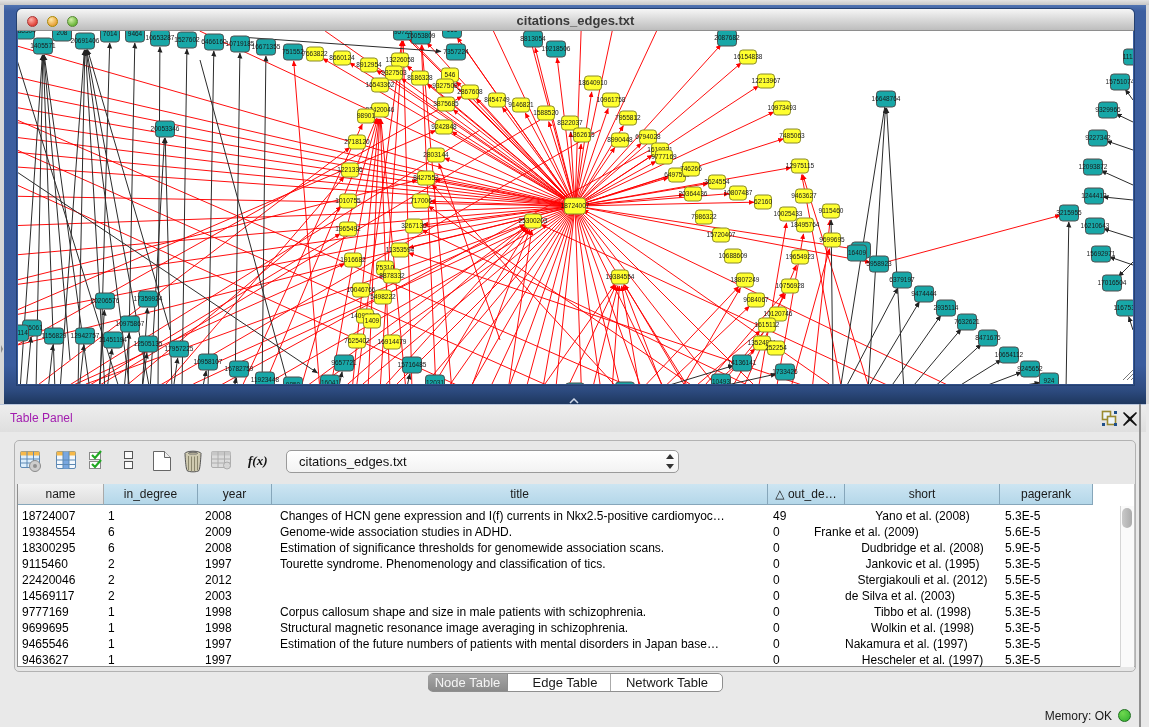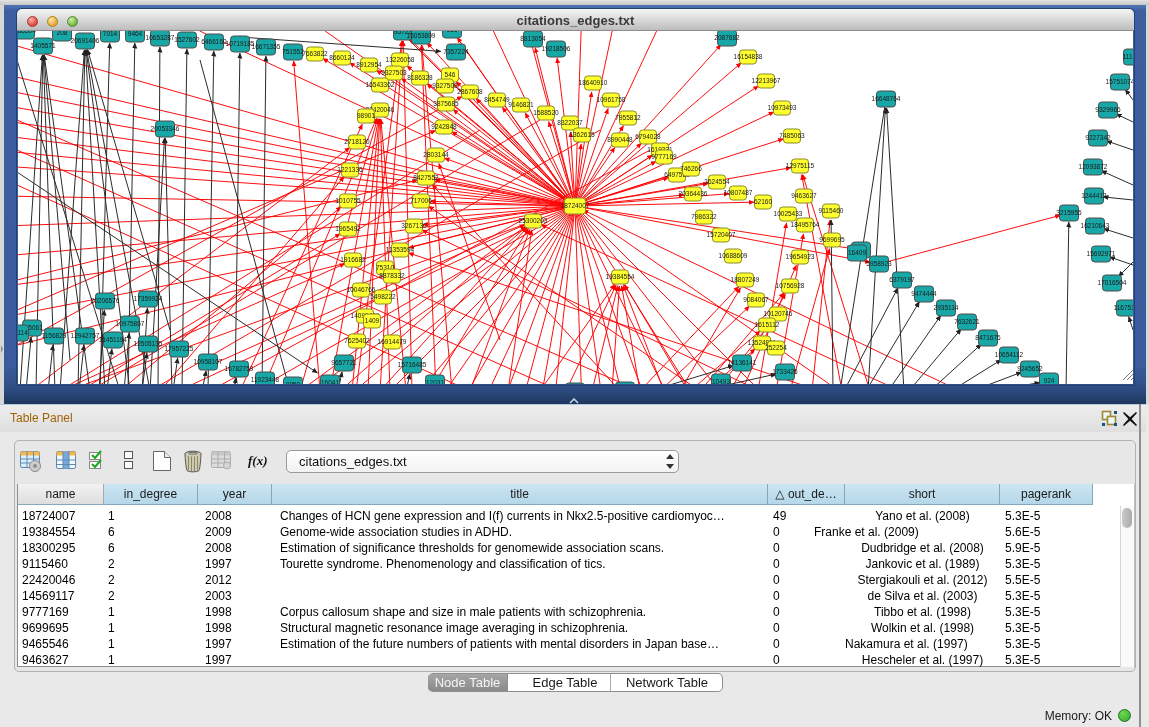--- a/index.html
+++ b/index.html
@@ -7,21 +7,21 @@
 #desktop{left:4px;top:5px;width:1142px;height:399px;background:linear-gradient(180deg,#5074b2 0px,#3d5fa0 6px,#3a5c9e 360px,#304d84 382px,#2c4a7e 386px,#1c3459 401px,#16294a 399px)}
 #topstrip{left:0;top:0;width:1149px;height:5px;background:linear-gradient(#e3e3e3,#c6c6c6)}
 #leftstrip{left:0;top:5px;width:4px;height:399px;background:#d7d7d7}
 #rightstrip{left:1146px;top:5px;width:3px;height:399px;background:#d7d7d7}
 #win{left:17px;top:9px;width:1117px;height:376px;border-radius:5px 5px 0 0;box-shadow:0 0 0 1px #24406f}
 #titlebar{left:17px;top:9px;width:1117px;height:22px;border-radius:5px 5px 0 0;background:linear-gradient(#f6f6f6,#dcdcdc 45%,#bdbdbd);border-bottom:1px solid #8e8e8e}
 #title{left:17px;top:13px;width:1117px;text-align:center;font-size:13px;font-weight:bold;color:#3a3a3a}
 .tl{top:16px;width:11px;height:11px;border-radius:50%}
 #content{left:18px;top:31px;width:1115px;height:353px;background:#fff;overflow:hidden}
 #tablepanel{left:0;top:404px;width:1146px;height:28px;background:linear-gradient(#ededed,#dfdfdf);border-top:1px solid #b9c6dc}
-#tp-text{left:10px;top:411px;font-size:12px;color:#a16207}
+#tp-text{left:10px;top:411px;font-size:12px;color:#a21caf}
 #panelbg{left:0;top:432px;width:1140px;height:295px;background:#e9e9e9}
 #innerpanel{left:14px;top:440px;width:1122px;height:232px;border:1px solid #b2b2b2;border-radius:5px;background:#e7e7e7}
 #dropdown{left:286px;top:450px;width:393px;height:23px;background:linear-gradient(#ffffff,#f2f2f2);border:1px solid #9a9a9a;border-radius:5px;font-size:13px;color:#111;line-height:21px;padding-left:12px}
 #tablearea{left:17px;top:484px;width:1118px;height:183px;background:#fff;border-left:1px solid #8e8e8e;border-right:1px solid #c0c0c0;border-bottom:1px solid #8e8e8e}
 .hdr{top:484px;height:21px;background:linear-gradient(#cde5f2,#b4d7e9);border-right:1px solid #86a6ba;border-bottom:1px solid #86a6ba;font-size:12px;color:#1a1a1a;text-align:center;line-height:20px}
 .row{position:absolute;left:0;width:1120px;height:16px;font-size:12px;color:#000}
 .row span{position:absolute;top:1px;white-space:nowrap}
 #vsb{left:1120px;top:506px;width:14px;height:161px;background:#fafafa;border-left:1px solid #d5d5d5}
 #thumb{left:1122px;top:508px;width:10px;height:20px;background:linear-gradient(90deg,#c9c9c9,#ababab);border-radius:5px}
 #tabs{left:428px;top:673px;width:295px;height:19px;border:1px solid #8f8f8f;border-radius:5px;background:#fff;overflow:hidden}
@@ -667,37 +667,37 @@
     <span style="left:773px">0</span>
     <span style="left:845px;width:155px;text-align:center">Dudbridge et al. (2008)</span>
     <span style="left:1005px">5.9E-5</span>
   </div>
 <div class="row" style="top:556px">
 <span style="left:22px">9115460</span>
     <span style="left:108px">2</span>
     <span style="left:205px">1997</span>
     <span style="left:280px">Tourette syndrome. Phenomenology and classification of tics.</span>
     <span style="left:773px">0</span>
-    <span style="left:845px;width:155px;text-align:center">Jankovic et al. (1989)</span>
+    <span style="left:845px;width:155px;text-align:center">Jankovic et al. (1995)</span>
     <span style="left:1005px">5.3E-5</span>
   </div>
 <div class="row" style="top:572px">
 <span style="left:22px">22420046</span>
     <span style="left:108px">2</span>
     <span style="left:205px">2012</span>
     <span style="left:773px">0</span>
     <span style="left:845px;width:155px;text-align:center">Stergiakouli et al. (2012)</span>
     <span style="left:1005px">5.5E-5</span>
   </div>
 <div class="row" style="top:588px">
 <span style="left:22px">14569117</span>
     <span style="left:108px">2</span>
     <span style="left:205px">2003</span>
     <span style="left:773px">0</span>
-    <span style="left:845px;width:155px;text-align:center">de Silva et al. (2003)</span>
+    <span style="left:845px;width:155px;text-align:left">de Silva et al. (2003)</span>
     <span style="left:1005px">5.3E-5</span>
   </div>
 <div class="row" style="top:604px">
 <span style="left:22px">9777169</span>
     <span style="left:108px">1</span>
     <span style="left:205px">1998</span>
     <span style="left:280px">Corpus callosum shape and size in male patients with schizophrenia.</span>
     <span style="left:773px">0</span>
     <span style="left:845px;width:155px;text-align:center">Tibbo et al. (1998)</span>
     <span style="left:1005px">5.3E-5</span>

